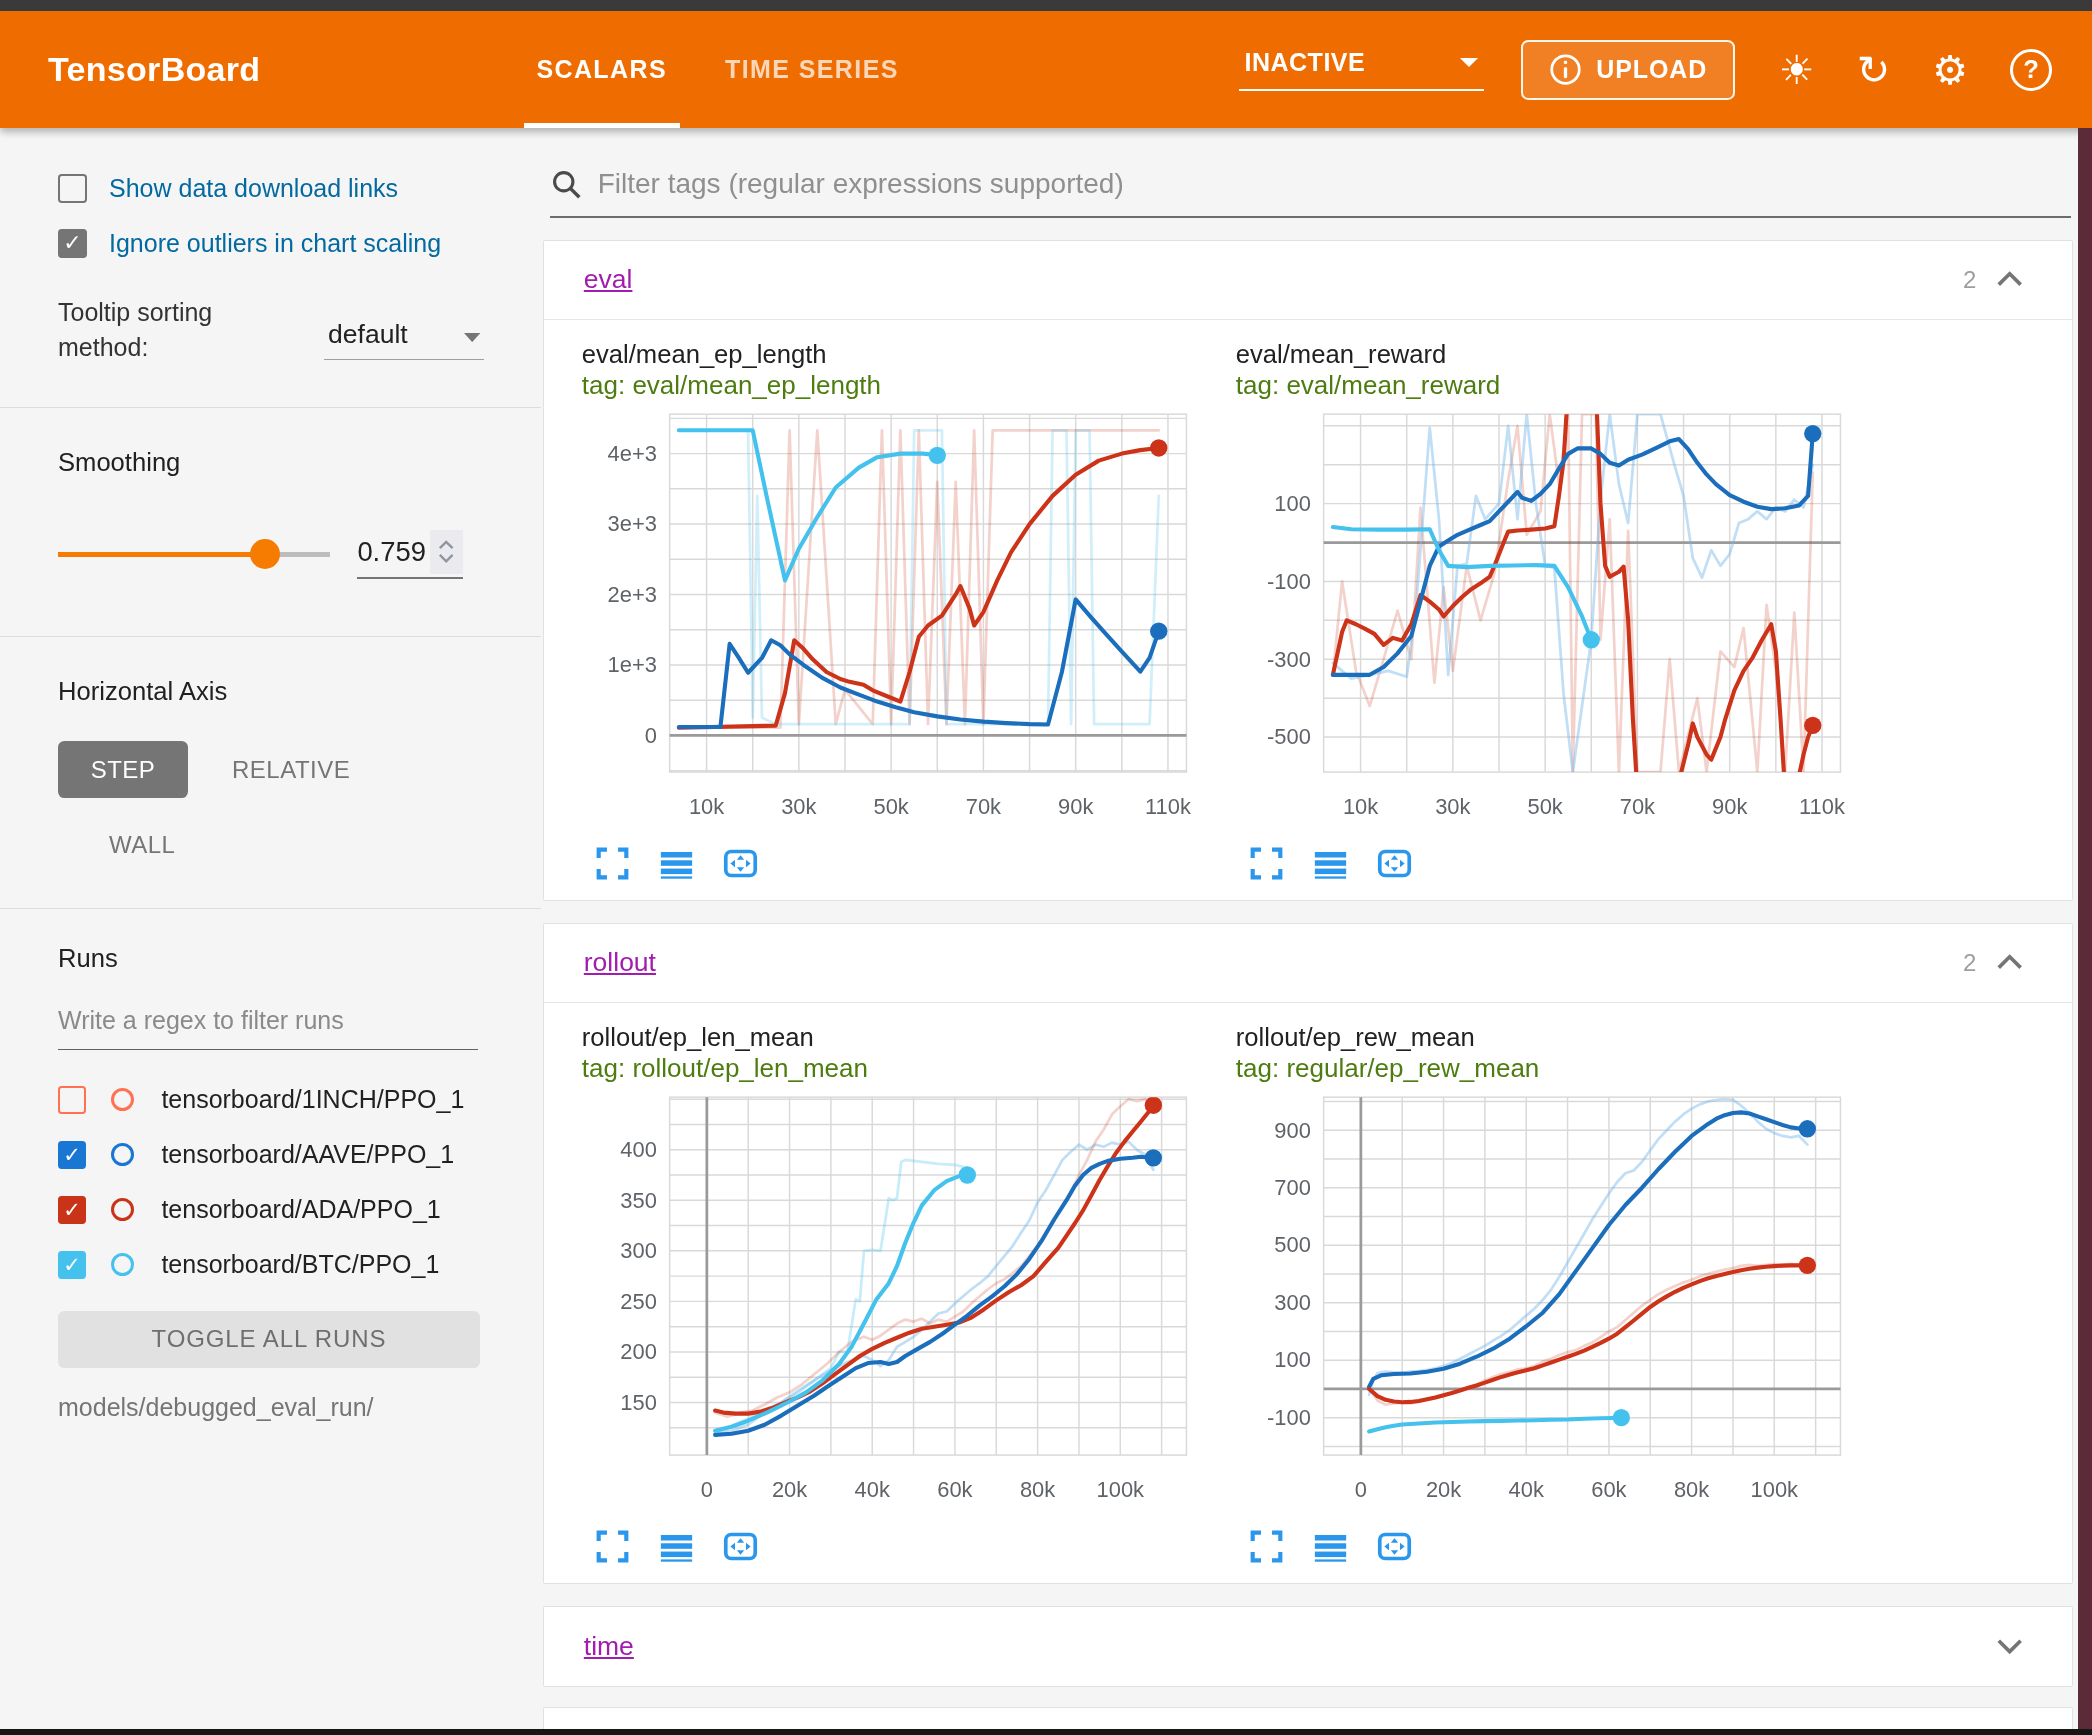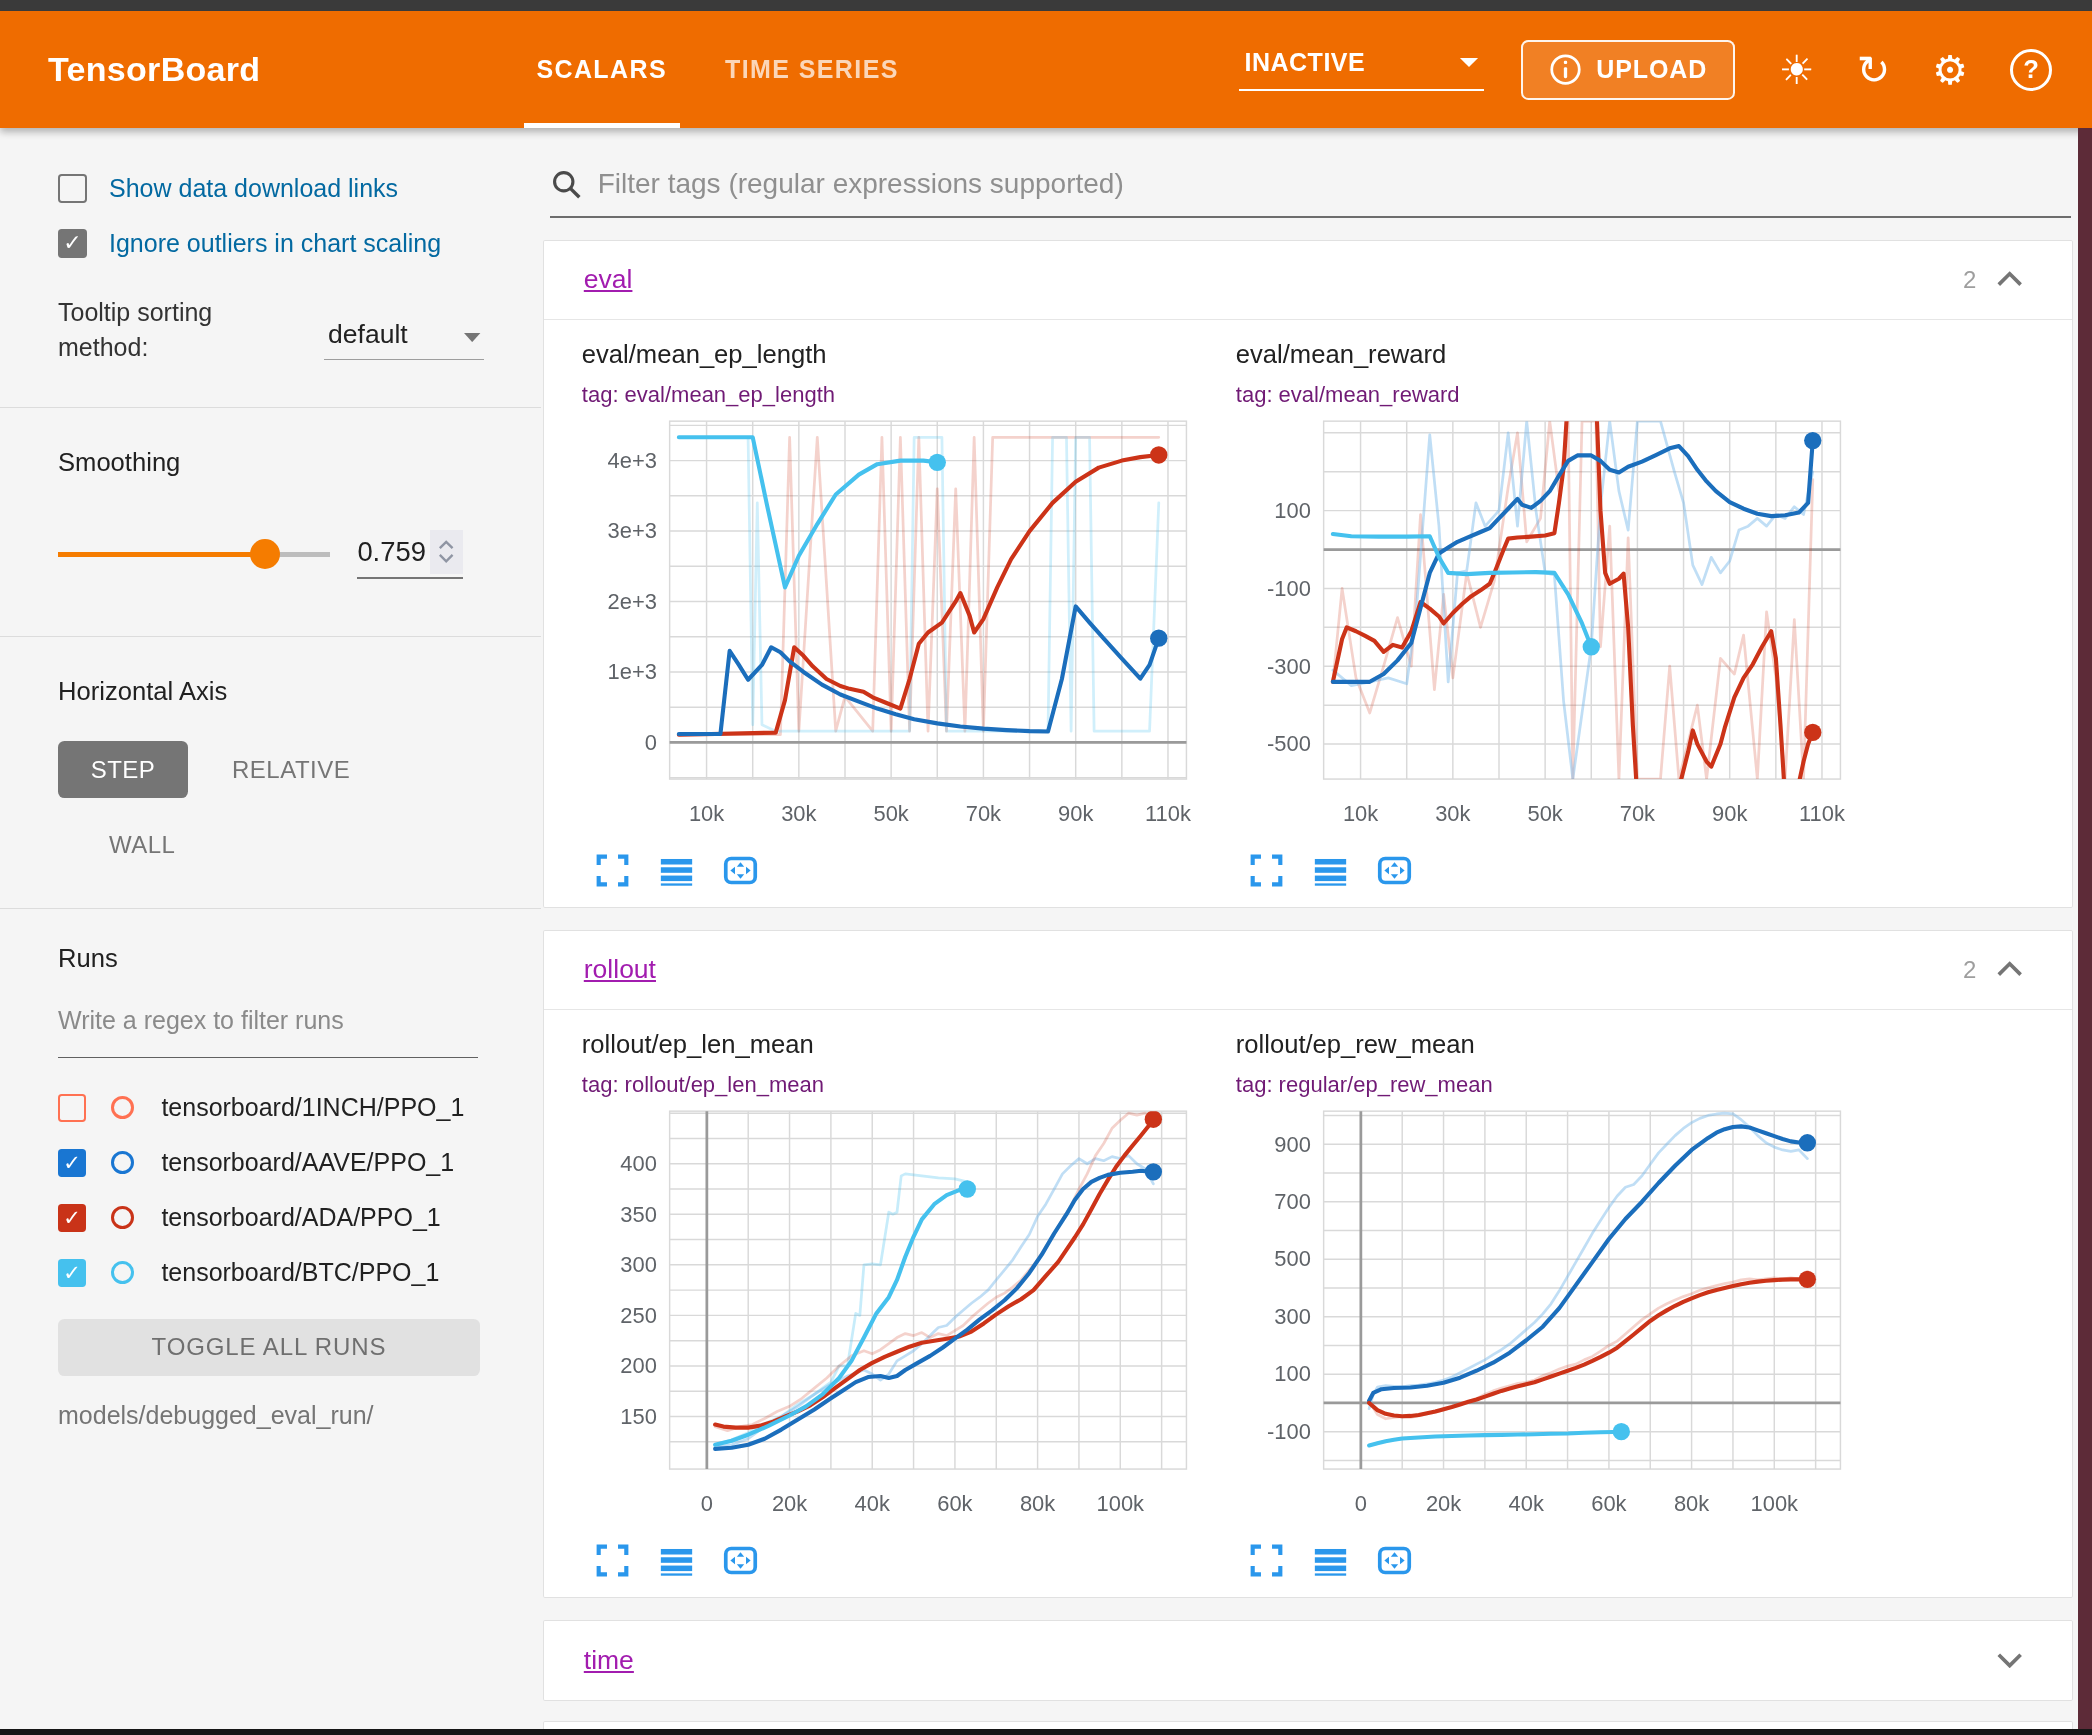--- a/index.html
+++ b/index.html
@@ -52,21 +52,21 @@
   .slider-knob { position:absolute; top:-12.8px; width:30px; height:30px; border-radius:50%; background:#f57c00; }
   .smooth-box { display:flex; align-items:center; margin-left:27.4px; border-bottom:2.7px solid #757575; padding-bottom:3.7px; }
   .smooth-val { font-size:27.4px; color:#212121; padding-right:3.7px; }
   .spinner { width:33px; height:44px; background:#eaeaef; display:flex; flex-direction:column;
     align-items:center; justify-content:center; gap:5.5px; }
   .axis-btns { display:flex; align-items:center; gap:44px; margin-top:35px; }
   .axis-btn { font-size:24px; letter-spacing:0.5px; color:#757575; cursor:pointer; }
   .axis-btn.selected { background:#757575; color:#fff; width:130px; height:57px; border-radius:6.4px;
     display:flex; align-items:center; justify-content:center; }
   .axis-wall { margin:33px 0 0 51px; }
-  .runs-filter { margin-top:33px; border-bottom:1.8px solid #616161; padding-bottom:22px; width:420px; }
+  .runs-filter { margin-top:33px; border-bottom:1.8px solid #616161; padding-bottom:14px; width:420px; }
   .runs-filter span { font-size:25px; color:#8a8a8a; }
   .runs-list { margin-top:22px; }
   .run-row { display:flex; align-items:center; height:55px; }
   .run-chk { width:28px; height:28px; border-radius:3.7px; border:2.7px solid; flex:0 0 auto;
     display:flex; align-items:center; justify-content:center; color:#fff; font-size:21px; font-weight:700; }
   .run-circle { width:23px; height:23px; border-radius:50%; border:3.2px solid; margin-left:25px; flex:0 0 auto; }
   .run-label { margin-left:27.4px; font-size:25px; color:#212121; white-space:nowrap; }
   .toggle-btn { margin-top:18.3px; width:422px; height:57px; background:#e1e1e1; border:none; border-radius:6.4px;
     color:#6f6f6f; font-size:24px; letter-spacing:0.9px; cursor:pointer;
     font-family:"Liberation Sans",sans-serif; }
@@ -79,21 +79,21 @@
     border-bottom:2.7px solid #6d6d6d; padding-bottom:14.6px; }
   .filter-row .ph { font-size:28px; color:#8f8f8f; }
   .card { margin-top:22px; background:#fff; border:0.9px solid #e1e1e1; border-radius:1.8px; }
   .card-header { height:79px; display:flex; align-items:center; padding:0 48px 0 40px; }
   .card-header.open { border-bottom:0.9px solid #e6e6e6; }
   .card-title { font-size:26.5px; color:#a21caf;text-decoration:underline; }
   .card-count { margin-left:auto; margin-right:20px; font-size:24px; color:#9e9e9e; }
   .card-count.hidden { visibility:hidden; }
   .card-body { display:flex; gap:24px; padding:20px 9.1px 18.3px 38px; }
   .chart-title { font-size:25.6px; color:#212121; }
-  .chart-tag { font-size:22px; color:#701a75; margin-top:13px; }
+  .chart-tag { font-size:26px; color:#4d7c0f; margin-top:1px; }
   .chart-toolbar { display:flex; gap:29px; margin:3.7px 0 0 12.8px; }
   .tb-icon { cursor:pointer; }
   .sliver { height:73px; margin-top:20px; }
 </style>
 </head>
 <body>
 
 <div class="top-strip"></div>
 
 <header>

